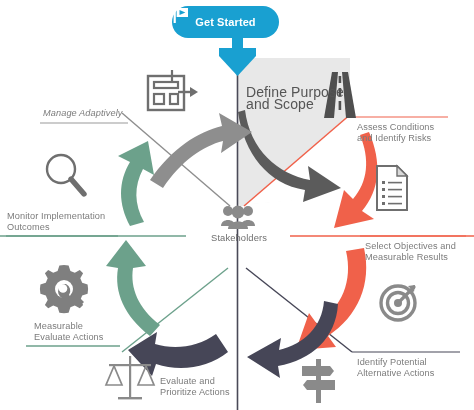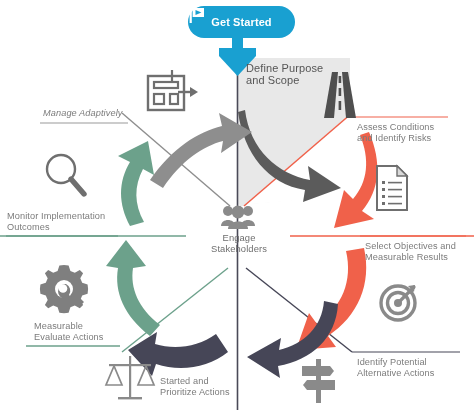--- a/index.html
+++ b/index.html
@@ -5,25 +5,25 @@
   html,body{margin:0;padding:0;background:#ffffff;}
   body{
     width:474px;height:410px;overflow:hidden;
     font-family:"Liberation Sans","DejaVu Sans",sans-serif;
     position:relative;
   }
   #stage{position:absolute;inset:0;width:474px;height:410px;}
   #stage svg{position:absolute;left:0;top:0;}
 
   .lbl{position:absolute;color:#7b7b7b;font-size:9.2px;line-height:11.4px;letter-spacing:.1px;}
-  .lbl.title{color:#555555;font-size:11px;line-height:12.2px;}
+  .lbl.title{color:#555555;font-size:14px;line-height:12.2px;margin-top:24px;}
   .lbl.center{color:#6e6e6e;font-size:9.4px;line-height:11.4px;text-align:center;}
 
   .getstarted{
-    position:absolute;left:188px;top:6px;width:107px;height:32px;
+    position:absolute;left:172px;top:6px;width:107px;height:32px;
     background:#19A0D1;border-radius:16px;
     display:flex;align-items:center;justify-content:center;gap:7px;text-align:center;
   }
   .getstarted .gs-text{color:#ffffff;font-size:11px;font-weight:bold;letter-spacing:.1px;}
 </style>
 </head>
 <body>
 
 <div id="stage">
 
@@ -224,36 +224,35 @@
     <div>Select Objectives and</div>
     <div>Measurable Results</div>
   </div>
 
   <div class="lbl" style="left:357px;top:357px;width:114px;">
     <div>Identify Potential</div>
     <div>Alternative Actions</div>
   </div>
 
   <div class="lbl" style="left:160px;top:376px;width:110px;">
-    <div>Started and</div>
+    <div>Evaluate and</div>
     <div>Prioritize Actions</div>
   </div>
 
   <div class="lbl" style="left:34px;top:321px;width:96px;">
     <div>Measurable</div>
     <div>Evaluate Actions</div>
   </div>
 
   <div class="lbl" style="left:7px;top:211px;width:118px;">
     <div>Monitor Implementation</div>
     <div>Outcomes</div>
   </div>
 
   <div class="lbl" style="left:43px;top:108px;width:106px;font-style:italic;">
     <div>Manage Adaptively</div>
   </div>
 
   <div class="lbl center" style="left:193px;top:232px;width:92px;">
-    <div>Engage</div>
     <div>Stakeholders</div>
   </div>
 
 </div>
 
 </body></html>

